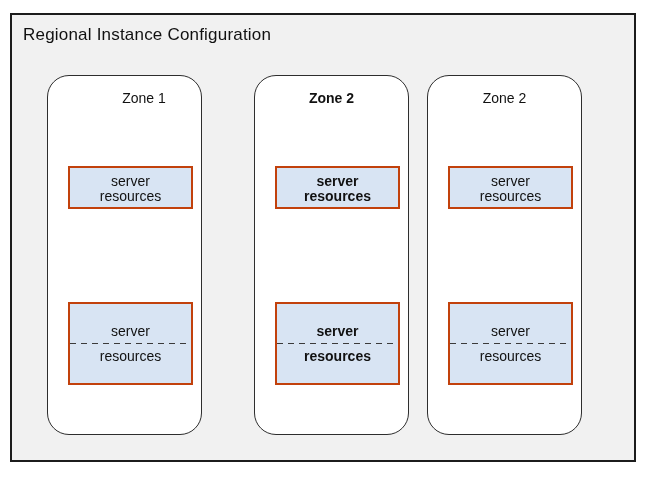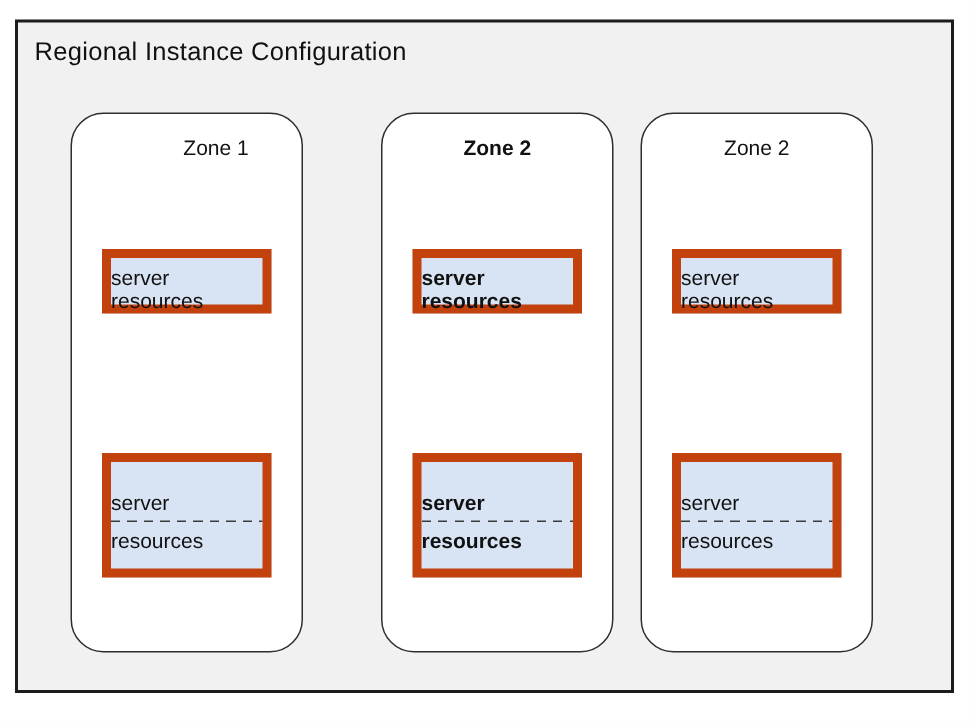--- a/index.html
+++ b/index.html
@@ -19,24 +19,24 @@
   .zone{
     position:absolute;top:60px;width:155px;height:360px;
     background:#ffffff;border:1px solid #2e2e2e;border-radius:22px;
     box-sizing:border-box;
   }
   .zone1{left:35px;padding-left:39px;} .zone2{left:242px;font-weight:bold;} .zone3{left:415px;}
   .zone-label{
     margin-top:14px;text-align:center;font-size:14px;color:#111;
   }
   .srv{
-    position:absolute;left:20px;width:113px;
+    position:absolute;left:20px;width:125px;
     background:var(--server-fill,#d8e4f3);
-    border:6px solid #c2410c;box-sizing:border-box;
-    font-size:14px;line-height:15px;color:#111;
+    border:2px solid #c2410c;box-sizing:border-box;
+    font-size:14px;line-height:15px;color:#111;text-align:center;
   }
   .srv-a{top:90px;height:43px;padding-top:6px;}
   .srv-b{top:226px;height:83px;}
   .srv-b .t1{position:absolute;top:20px;left:0;width:100%;}
   .srv-b .t2{position:absolute;top:45px;left:0;width:100%;}
   .dash{
     position:absolute;top:39px;left:0;right:0;height:1px;
     background:repeating-linear-gradient(to right,#3a3a3a 0 6px,transparent 6px 11px);
   }
   .inst{

